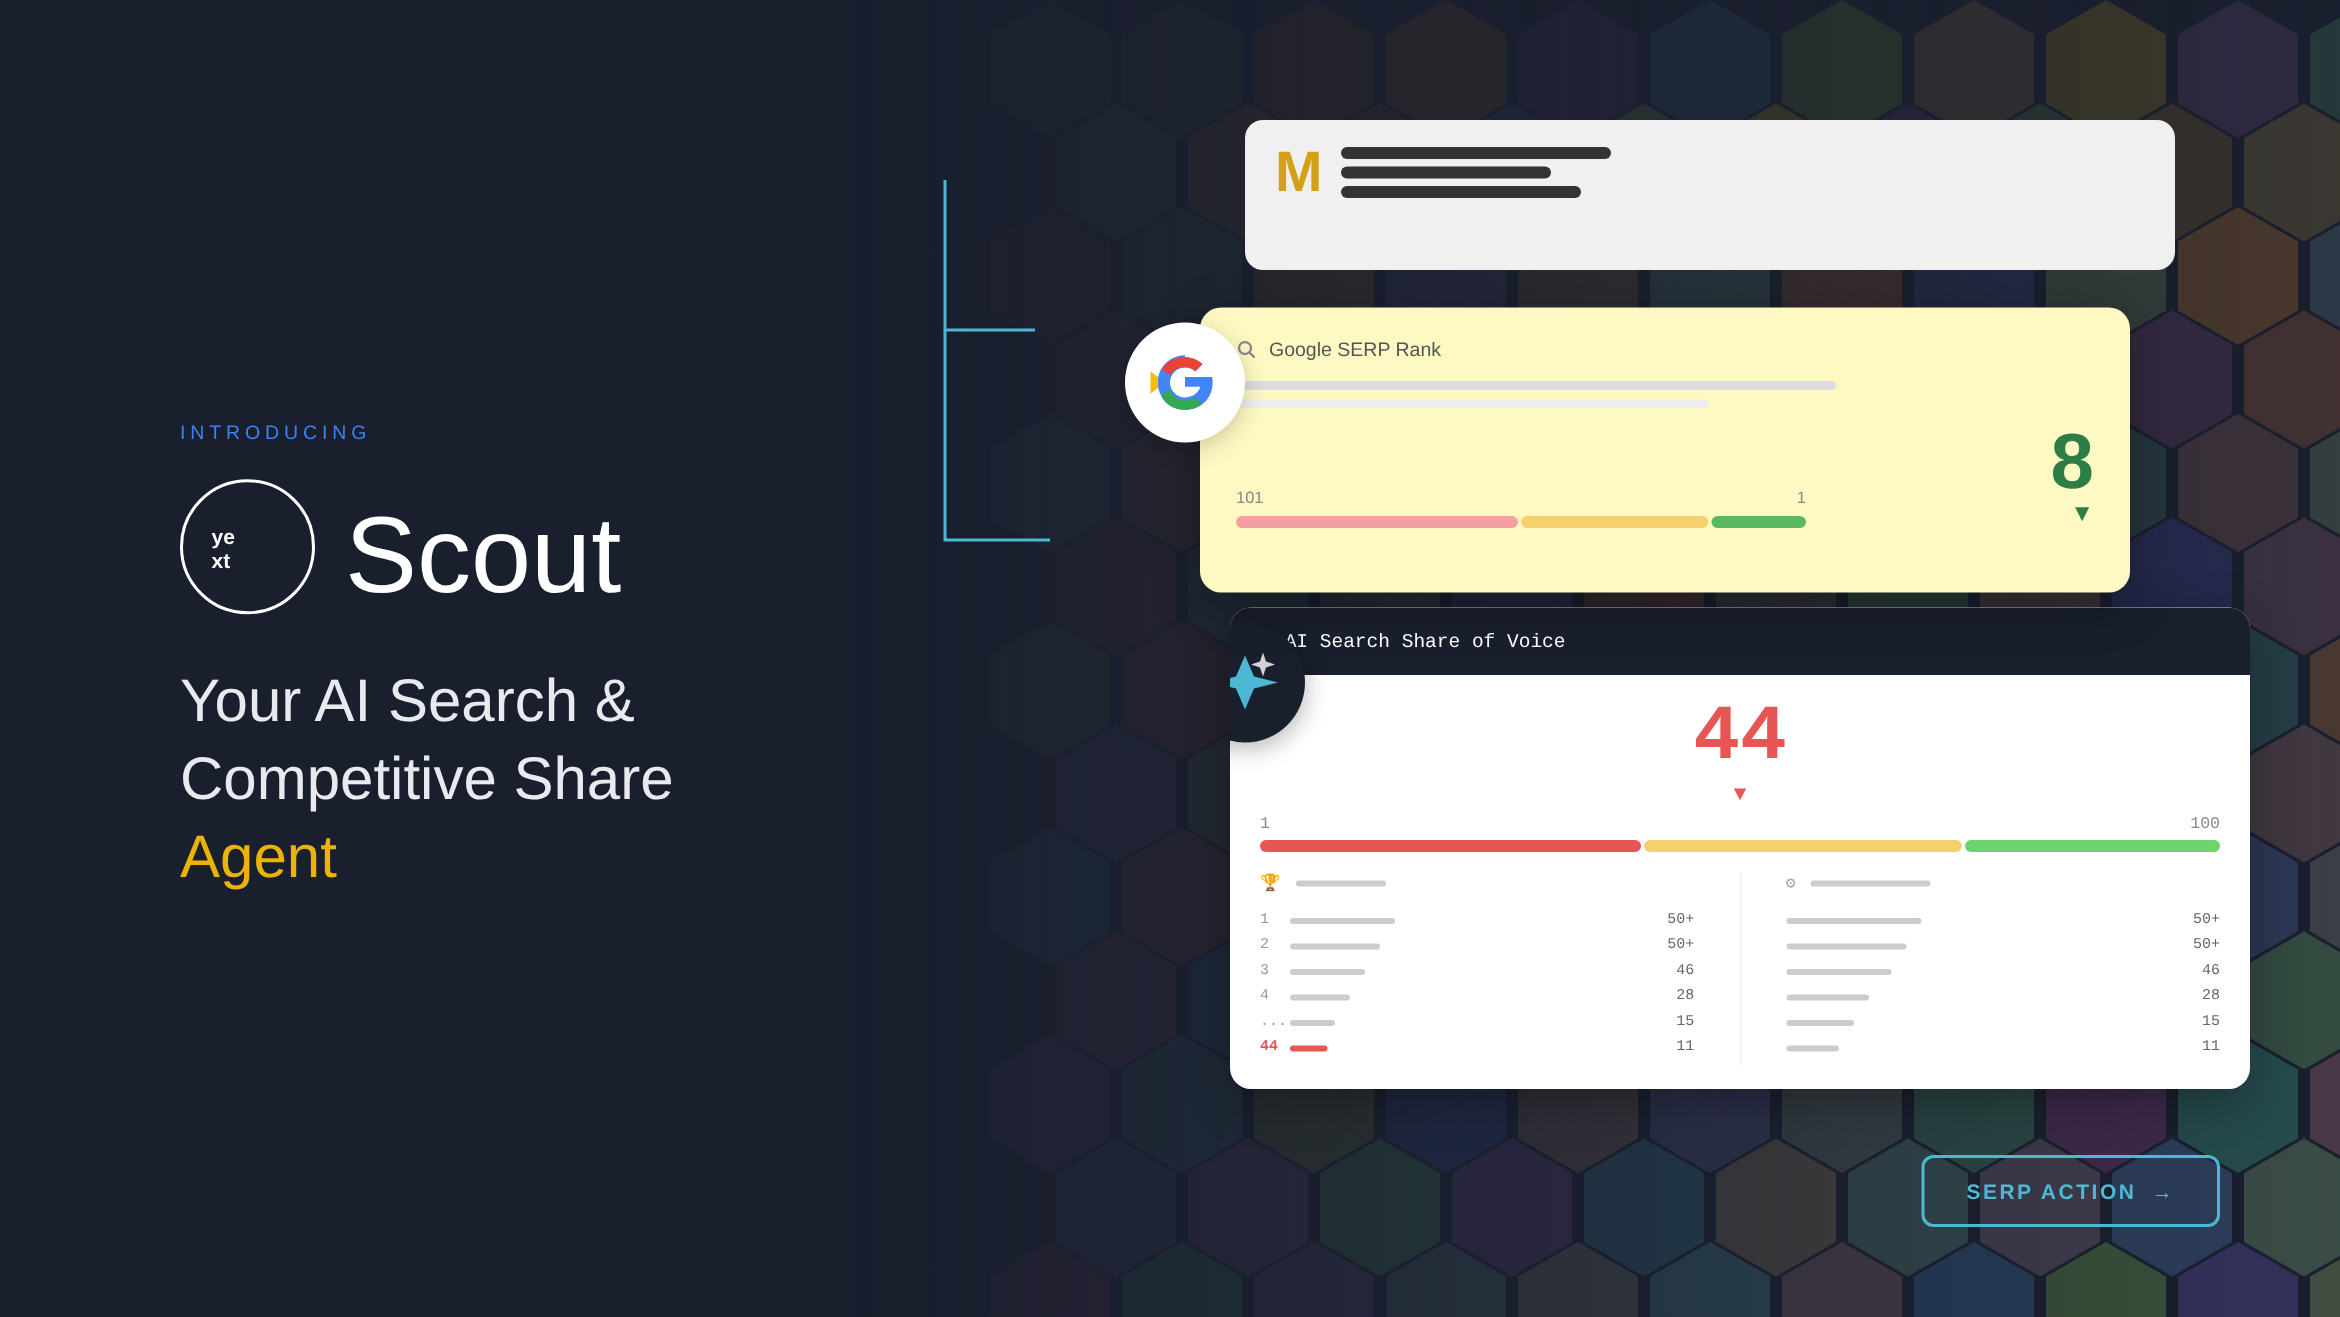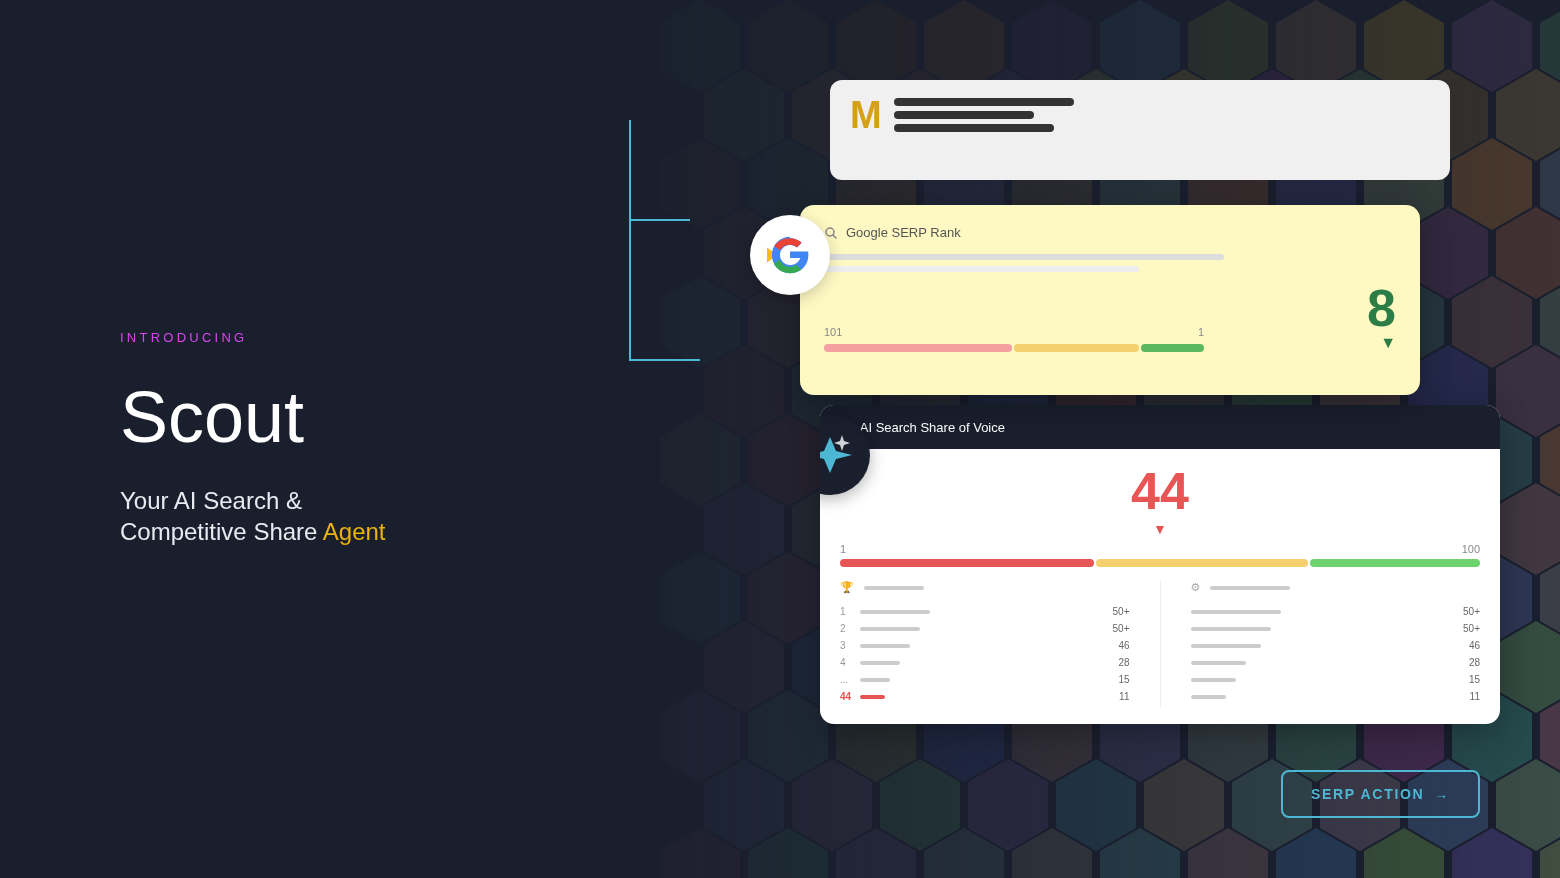--- a/index.html
+++ b/index.html
@@ -26,21 +26,21 @@
       top: 50%;
       transform: translateY(-50%);
       color: white;
       z-index: 10;
     }
 
     .introducing-label {
       letter-spacing: 0.25em;
       font-size: 13px;
       font-weight: 400;
-      color: #d946ef;
+      color: #3b82f6;
       margin-bottom: 24px;
       text-transform: uppercase;
     }
 
     .logo-row {
       display: flex;
       align-items: center;
       gap: 20px;
       margin-bottom: 32px;
     }
@@ -58,21 +58,21 @@
 
     .scout-text {
       font-size: 72px;
       font-weight: 300;
       color: white;
       line-height: 1;
       margin-top: 12px;
     }
 
     .tagline {
-      font-size: 24px;
+      font-size: 40px;
       font-weight: 400;
       color: #e8eaf0;
       line-height: 1.3;
       max-width: 420px;
     }
 
     .tagline .highlight {
       color: #eab308;
     }
 
@@ -196,20 +196,21 @@
       position: absolute;
       top: 350px;
       left: 20px;
       right: -20px;
       background: white;
       border-radius: 14px;
       padding: 0;
       box-shadow: 0 8px 32px rgba(0,0,0,0.3);
       z-index: 7;
       overflow: hidden;
+      font-family: Liberation Mono, monospace;
     }
 
     .card-ai-header {
       background: #1a1f2e;
       padding: 14px 20px;
       display: flex;
       align-items: center;
       gap: 8px;
       color: white;
       font-size: 13px;
@@ -537,20 +538,26 @@
       <use href="#hex" x="880" y="828" fill="#7a8a5a"></use>
     </g>
   </svg>
 
   <div style="position:absolute;inset:0;background:linear-gradient(to right, #1a1f2e 35%, rgba(26,31,46,0.7) 60%, rgba(26,31,46,0.1) 100%);"></div>
 </div>
 
 <div class="left-content">
   <div class="introducing-label">INTRODUCING</div>
   <div class="logo-row">
+    <div class="yext-circle">
+      <svg width="56" height="44" viewBox="0 0 56 44" fill="none" xmlns="http://www.w3.org/2000/svg">
+        <text x="4" y="20" font-size="14" font-weight="700" fill="white" font-family="Arial">ye</text>
+        <text x="4" y="36" font-size="14" font-weight="700" fill="white" font-family="Arial">xt</text>
+      </svg>
+    </div>
     <div class="scout-text">Scout</div>
   </div>
   <div class="tagline">
     <span>Your AI Search &amp;</span><br>
     <span>Competitive Share</span><span class="highlight"> Agent</span>
   </div>
 </div>
 
 <svg class="lines-svg" viewBox="0 0 200 400" fill="none" xmlns="http://www.w3.org/2000/svg">
   <path d="M 100 20 L 100 120 L 160 120" stroke="#4db8d4" stroke-width="2" fill="none"></path>

